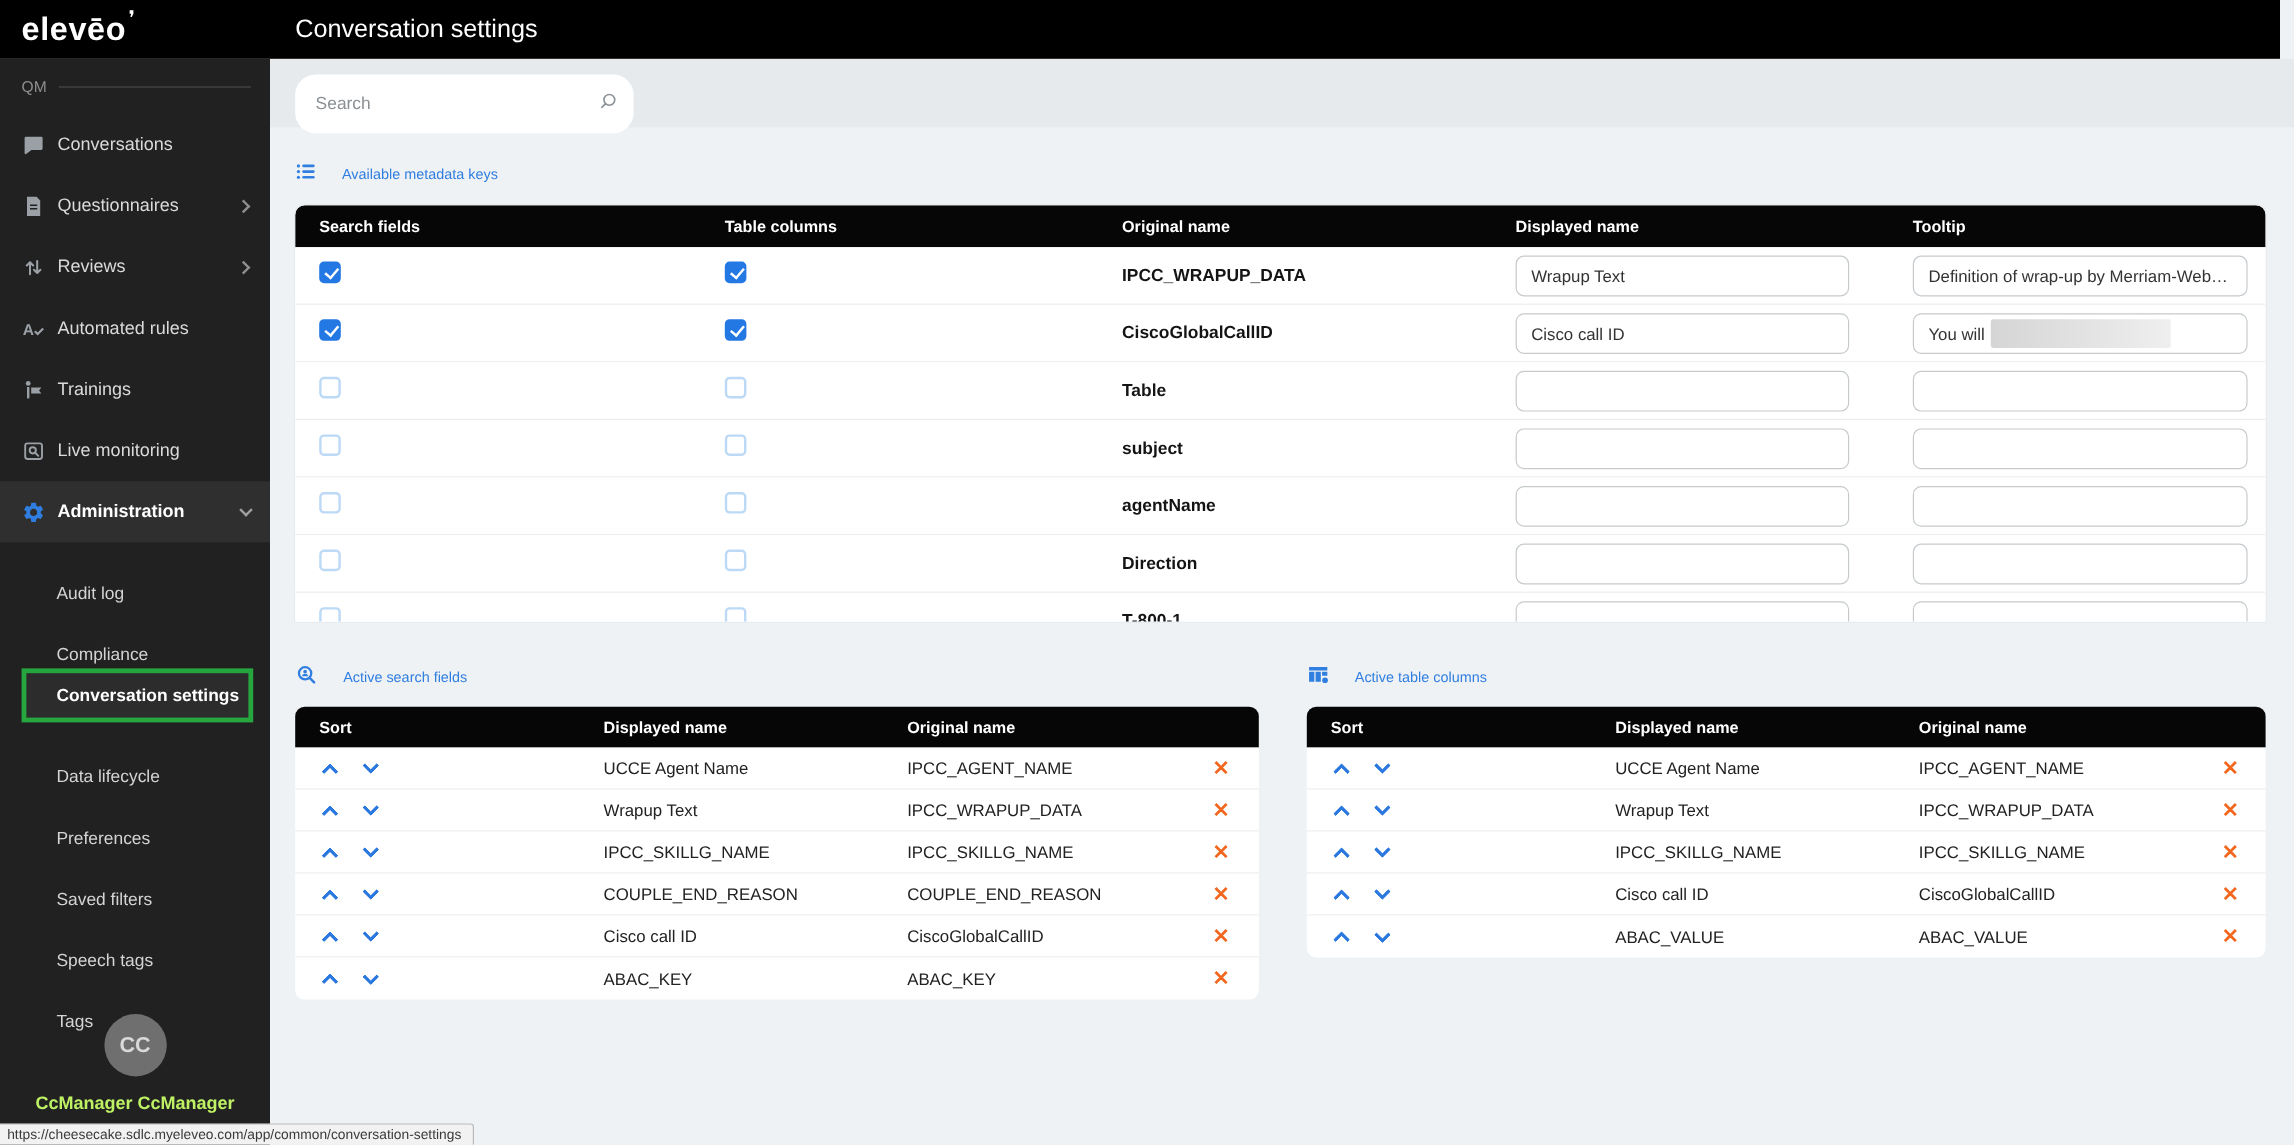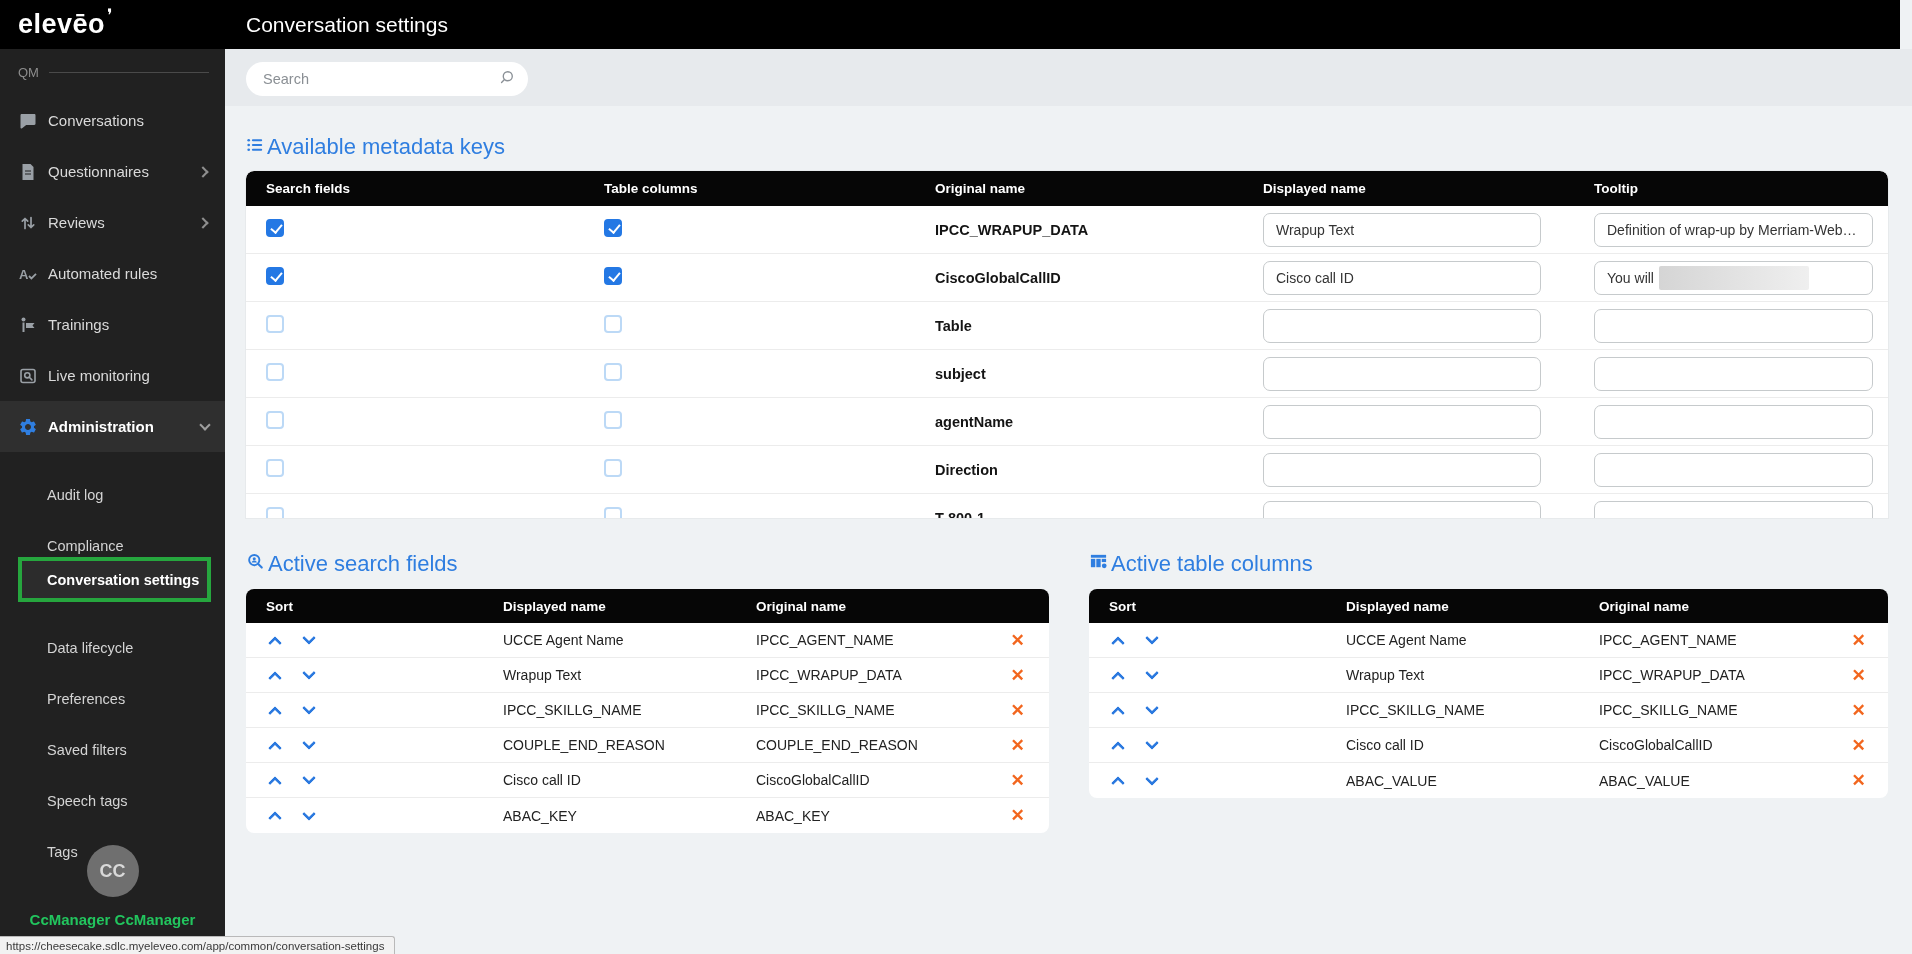--- a/index.html
+++ b/index.html
@@ -21,31 +21,31 @@
   .nav-item { height:51px; display:flex; align-items:center; padding-left:18px; position:relative; color:#dadada; font-size:15px; font-weight:500; cursor:pointer; }
   .nav-item.active { background:#2f2f2f; color:#fff; font-weight:bold; }
   .nav-icon { width:20px; height:20px; margin-right:10px; display:flex; align-items:center; justify-content:center; flex:0 0 auto; }
   .chev-right { position:absolute; right:18px; width:8px; height:8px; border-top:2px solid #8f8f8f; border-right:2px solid #8f8f8f; transform:rotate(45deg); }
   .chev-down-nav { position:absolute; right:16px; width:8px; height:8px; border-top:2px solid #9f9f9f; border-right:2px solid #9f9f9f; transform:rotate(135deg); margin-top:-4px; }
   .subnav-item { height:51px; display:flex; align-items:flex-end; padding-left:47px; color:#d4d4d4; font-size:14.5px; cursor:pointer; position:relative; }
   .subnav-item.selected { padding:0; }
   .green-box { position:absolute; left:18px; top:3px; width:193px; height:45px; border:4px solid #26a63e; background:#2c2c2c; display:flex; align-items:center; padding-left:25px; color:#fff; font-weight:bold; font-size:14.5px; }
   .user-block { position:absolute; left:0; top:796px; width:225px; text-align:center; }
   .avatar { width:52px; height:52px; border-radius:50%; background:#6f6f6f; color:#d9d9d9; font-weight:bold; font-size:18px; display:flex; align-items:center; justify-content:center; margin:0 auto; }
-  .user-name { margin-top:14px; color:#22c55e; font-weight:bold; font-size:15px; }
+  .user-name { margin-top:14px; color:#bef264; font-weight:bold; font-size:15px; }
   .user-email { margin-top:7px; color:#9a9a9a; font-size:12.5px; height:9px; overflow:hidden; }
 
   
   .search-strip { position:absolute; left:225px; top:49px; width:1687px; height:57px; background:#e7eaed; }
-  .search-pill { position:absolute; left:21px; top:13px; width:282px; height:34px; background:#fff; border-radius:17px; display:flex; align-items:center; padding:0 13px 0 17px; }
+  .search-pill { position:absolute; left:21px; top:13px; width:282px; height:49px; background:#fff; border-radius:17px; display:flex; align-items:center; padding:0 13px 0 17px; }
   .search-input { border:none; outline:none; flex:1; font-size:14.5px; color:#333; background:transparent; font-family:"Liberation Sans",sans-serif; }
   .search-input::placeholder { color:#8a8f94; }
   .main { position:absolute; left:225px; top:106px; width:1687px; height:848px; }
 
-  .section-heading { display:flex; align-items:center; gap:3px; color:#2f7ee0; font-size:22px; }
+  .section-heading { display:flex; align-items:center; gap:21px; color:#2f7ee0; font-size:12px; }
   .h1 { position:absolute; left:21px; top:28px; }
 
   
   .table1-wrap { position:absolute; left:21px; top:65px; width:1642px; height:347px; overflow:hidden; background:#fff; border-radius:8px 8px 0 0; box-shadow:0 0 0 1px rgba(0,0,0,0.03); }
   .t1-header { height:35px; background:#060606; border-radius:8px 8px 0 0; display:grid; grid-template-columns:338px 331px 328px 331px 314px; align-items:center; color:#fff; font-size:13.5px; font-weight:bold; }
   .t1-header > div { padding-left:20px; }
   .t1-row { height:48px; display:grid; grid-template-columns:338px 331px 328px 331px 314px; align-items:center; border-bottom:1px solid #ececec; background:#fff; }
   .t1-cell { padding-left:20px; }
   .orig-name { font-weight:bold; font-size:14.5px; color:#141414; }
 

